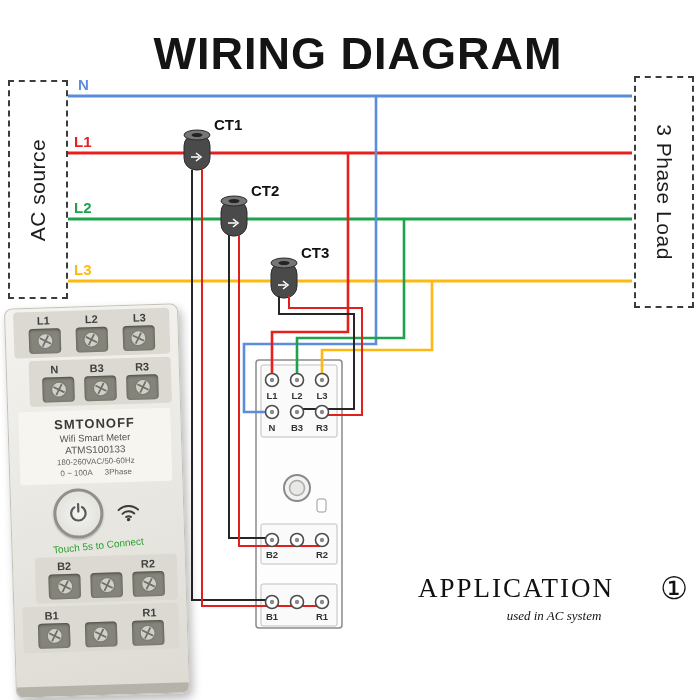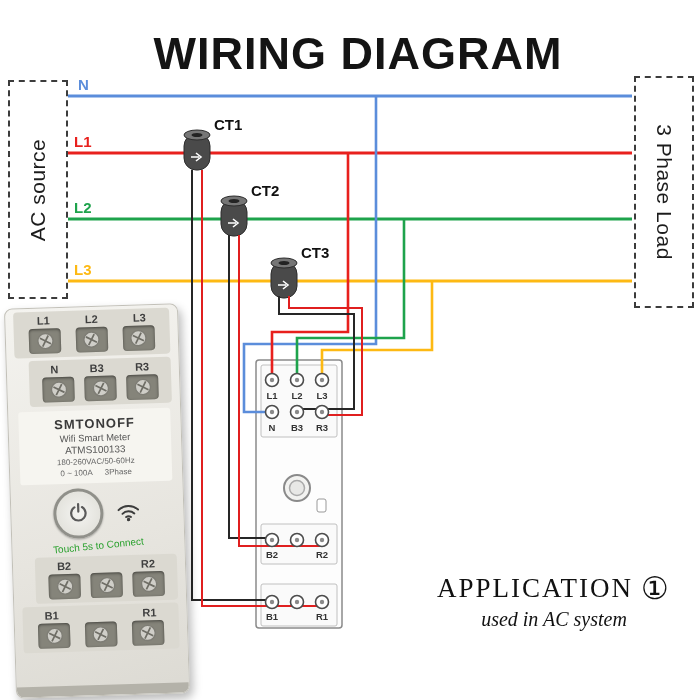--- a/index.html
+++ b/index.html
@@ -53,23 +53,23 @@
   .d-specrow{display:flex;justify-content:center;gap:12px;}
   .d-btnrow{display:flex;align-items:center;justify-content:center;gap:12px;margin-top:3px;}
   .pwr-btn{width:44px;height:44px;border-radius:50%;border:3px solid #90908a;
            background:radial-gradient(#f4f4f1,#dddcd5);display:flex;align-items:center;
            justify-content:center;box-shadow:0 1px 2px rgba(0,0,0,.3);}
   .d-hint{text-align:center;font-size:10px;color:#2aa12e;transform:rotate(-4deg);margin:2px 0 2px;}
   .d-rail{height:10px;margin-top:auto;background:#b4b2a9;border-radius:0 0 7px 7px;}
   
   .application{position:absolute;left:418px;top:570px;width:272px;text-align:center;color:#111;}
   .app-title{font-family:"Liberation Serif",serif;font-size:27px;letter-spacing:2px;
-             display:flex;justify-content:center;align-items:center;gap:8px;}
+             display:flex;justify-content:space-between;align-items:center;gap:8px;}
   .app-num{font-size:31px;font-family:"DejaVu Sans",sans-serif;}
-  .app-line{font-family:"Liberation Serif",serif;font-style:italic;font-size:20px;margin-top:2px;}
+  .app-line{font-family:"Liberation Serif",serif;font-style:italic;font-size:13px;margin-top:2px;}
 </style>
 </head>
 <body>
 
 <div class="canvas">
 
   <h1 class="title">WIRING DIAGRAM</h1>
 
   <svg class="diagram" viewBox="0 0 700 700">
 

